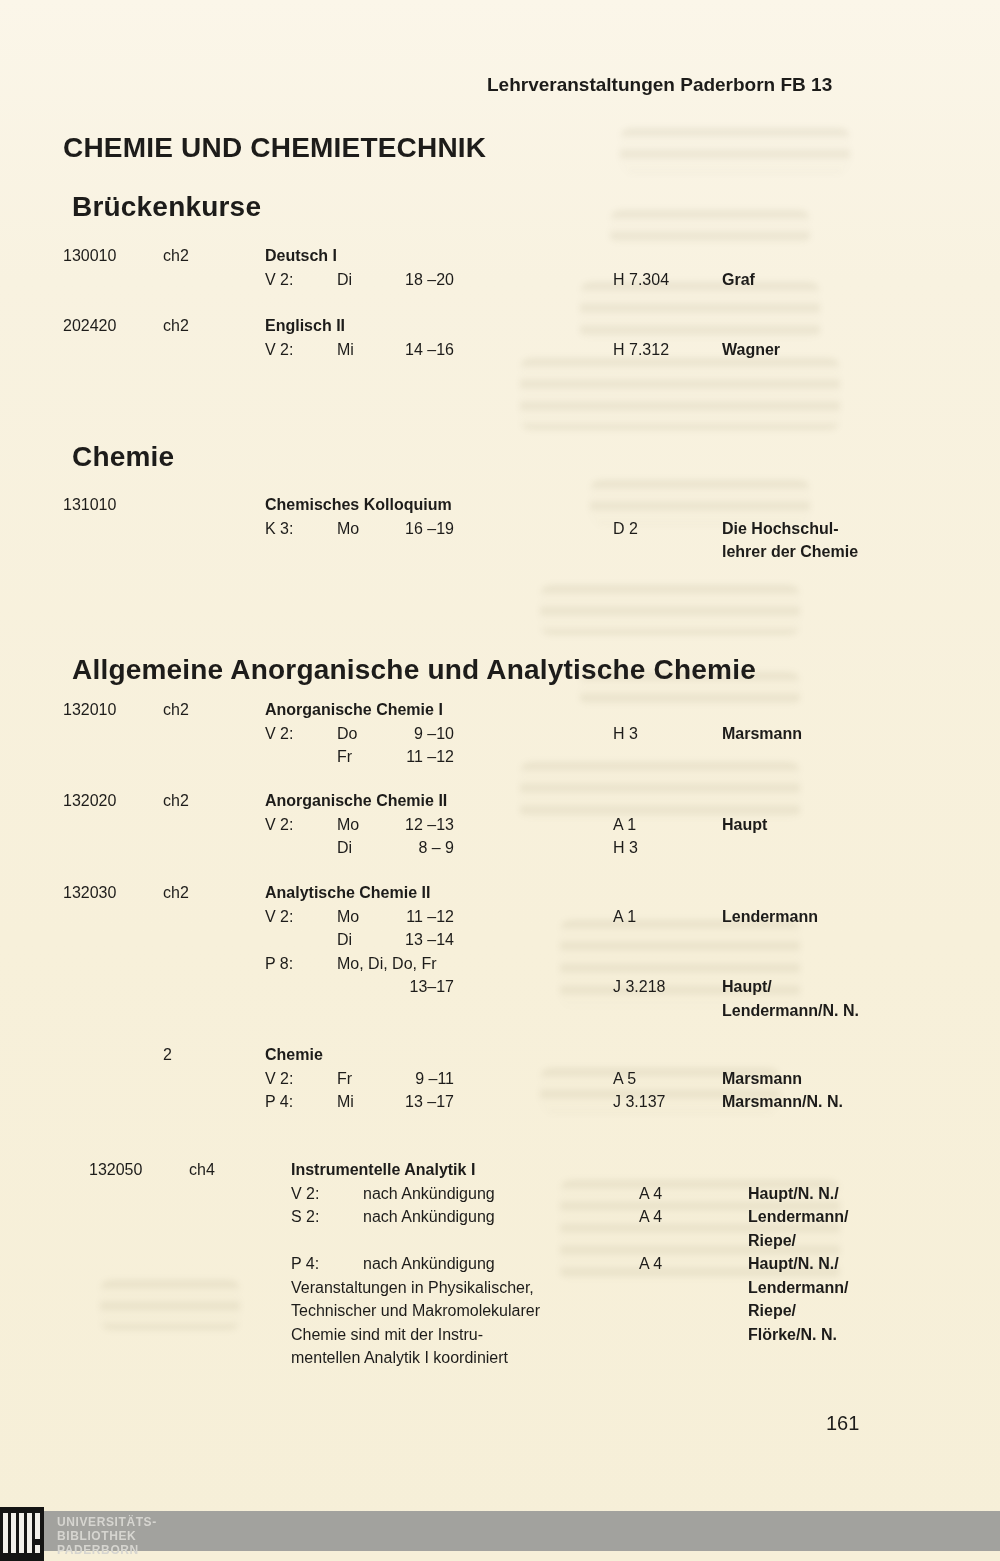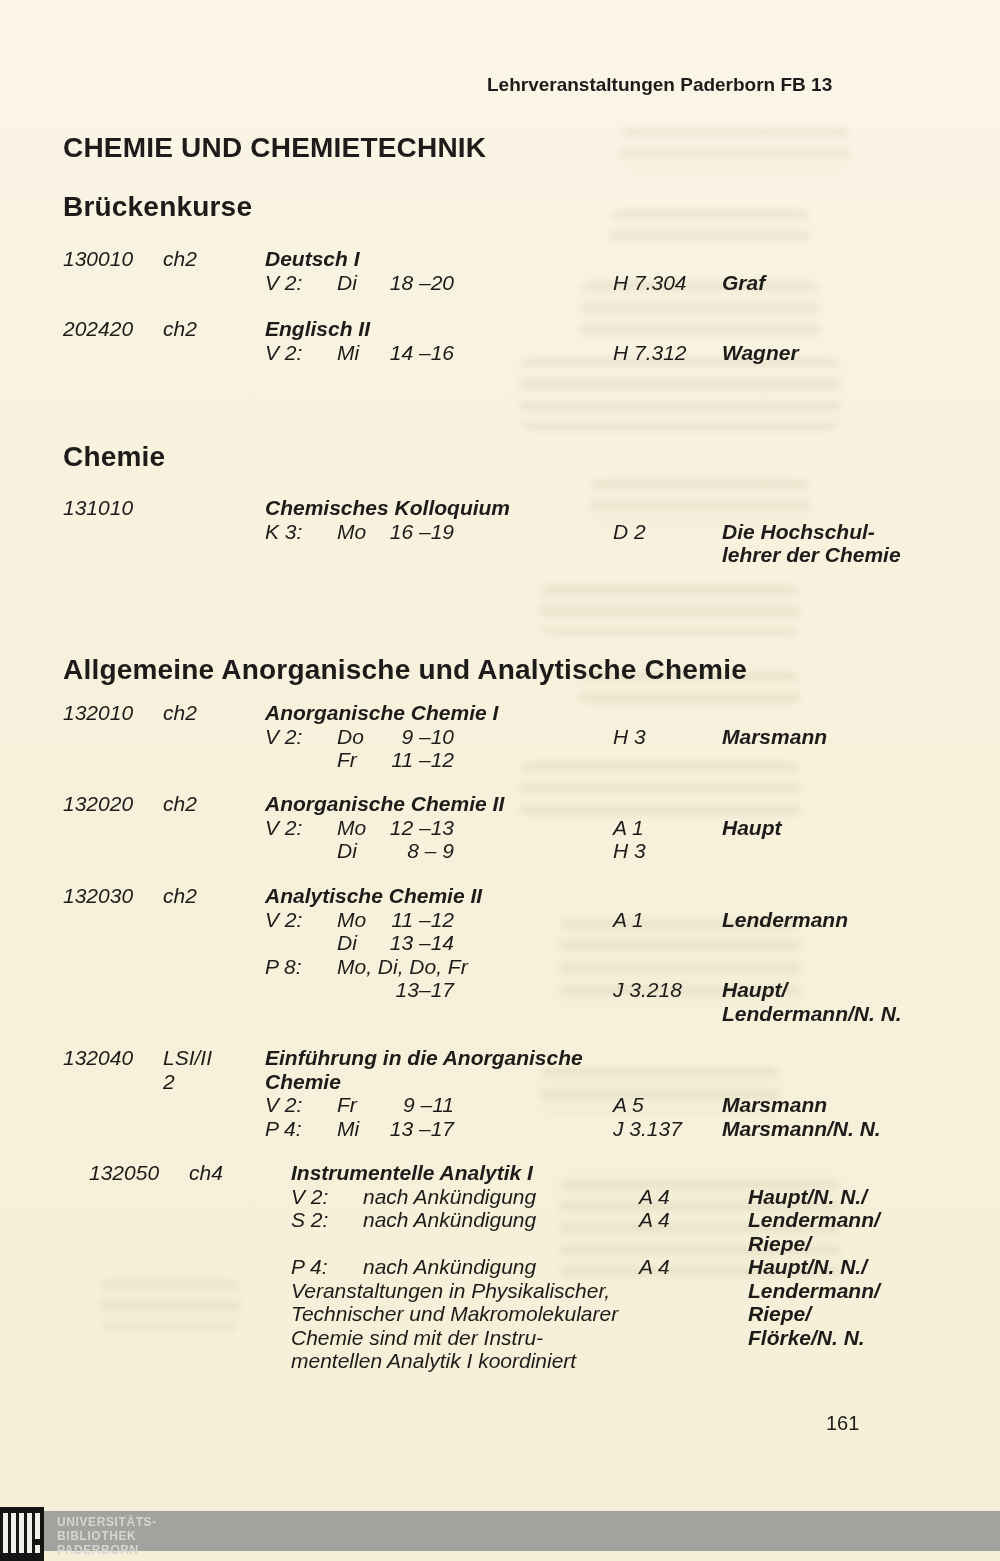--- a/index.html
+++ b/index.html
@@ -28,25 +28,25 @@
   .running-header {
     position: absolute; left: 487px; top: 74px;
     font-size: 19px; font-weight: bold; white-space: nowrap;
   }
   .h1 {
     position: absolute; left: 63px; top: 132px;
     font-size: 28px; font-weight: bold; white-space: nowrap;
     letter-spacing: 0.2px;
   }
   .sec-heading {
-    position: absolute; left: 63px;
+    position: absolute; left: 72px;
     font-size: 28px; font-weight: bold; white-space: nowrap;
     letter-spacing: 0.2px;
   }
-  .course { position: absolute; left: 0; width: 1000px; font-size: 21px; font-style: italic; }
+  .course { position: absolute; left: 0; width: 1000px; font-size: 16px; }
   .crow, .sline { position: relative; height: 23.5px; }
   .crow > span, .sline > span { position: absolute; white-space: nowrap; }
   .cid    { left: 63px; }
   .ccode  { left: 163px; }
   .ctitle { left: 265px; font-weight: bold; }
   .ct { left: 265px; }
   .cn { left: 265px; }
   .cd { left: 337px; }
   .cm { left: 380px; width: 74px; text-align: right; }
   .cr { left: 613px; }
@@ -216,25 +216,20 @@
       <span class="cr">J 3.218</span>
       <span class="cl">Haupt/</span>
     </div>
     <div class="sline">
       <span class="cl">Lendermann/N. N.</span>
     </div>
   </div>
 
   <div class="course" style="top:1046px;">
     <div class="crow">
-      <span class="cid">132040</span>
-      <span class="ccode">LSI/II</span>
-      <span class="ctitle">Einführung in die Anorganische</span>
-    </div>
-    <div class="crow">
       <span class="ccode">2</span>
       <span class="ctitle">Chemie</span>
     </div>
     <div class="sline">
       <span class="ct">V 2:</span>
       <span class="cd">Fr</span>
       <span class="cm">9 –11</span>
       <span class="cr">A 5</span>
       <span class="cl">Marsmann</span>
     </div>

